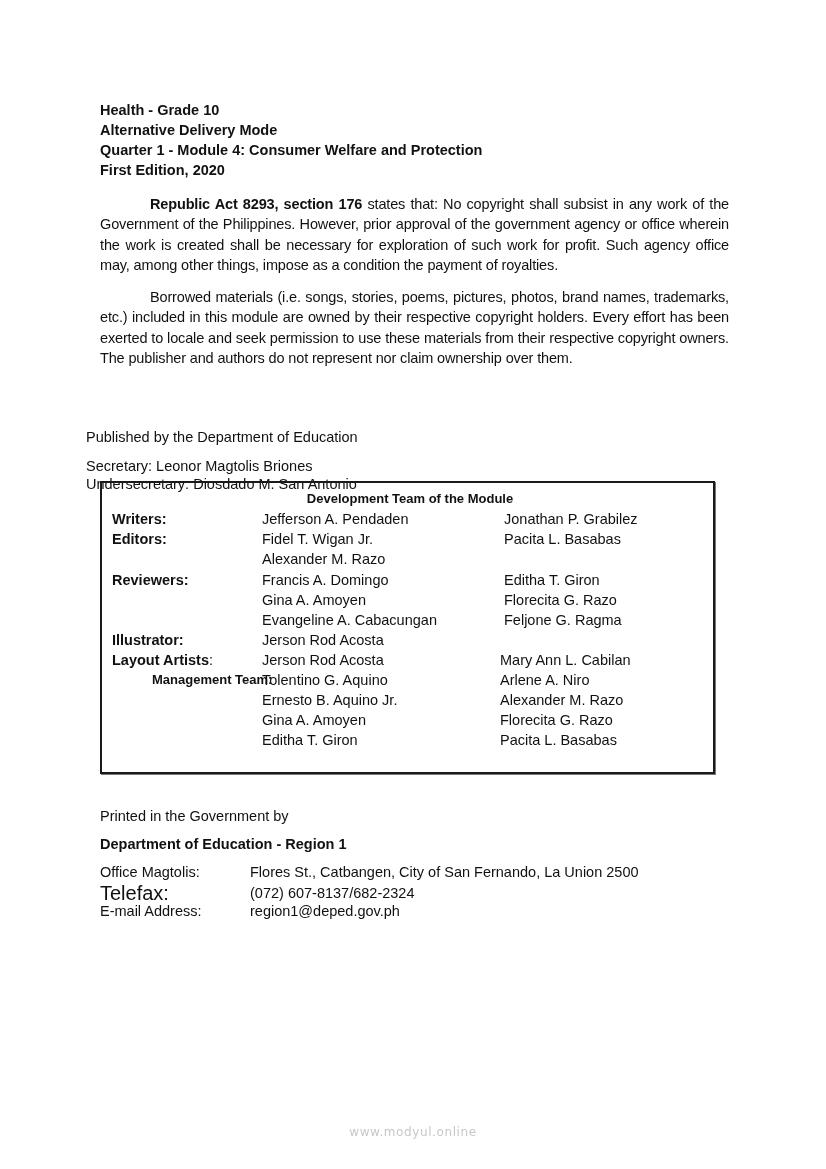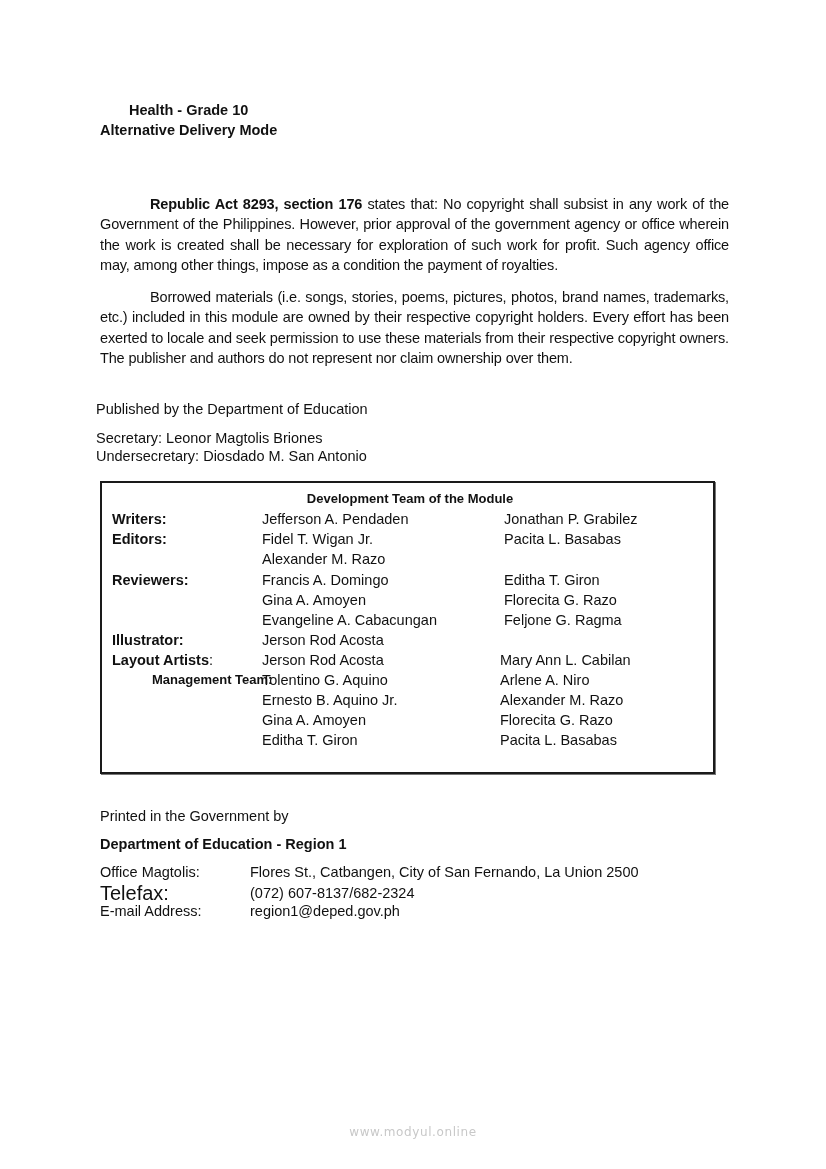--- a/index.html
+++ b/index.html
@@ -1,31 +1,31 @@
 <!DOCTYPE html>
 <html><head>
   <meta charset="utf-8">
   <style>
     html, body { margin: 0; padding: 0; background: #ffffff; }
     body {
       width: 826px; height: 1169px; position: relative; overflow: hidden;
       font-family: "Liberation Sans", sans-serif; color: #111111;
     }
     .abs { position: absolute; }
-    .title-block { left: 100px; top: 100px; font-weight: bold; font-size: 14.5px; line-height: 20px; text-align: center; }
+    .title-block { left: 100px; top: 100px; font-weight: bold; font-size: 14.5px; line-height: 20px; }
     .title-block div { white-space: nowrap; }
     .para {
       left: 100px; width: 629px; font-size: 14.5px; line-height: 20.3px;
       text-align: justify; font-family: "Liberation Sans", sans-serif; letter-spacing: -0.15px;
     }
     .para .indent { display: inline-block; width: 50px; }
     .para b { font-weight: bold; }
     .p1 { top: 194px; }
     .p2 { top: 287px; }
-    .line { left: 96px; font-size: 14.5px; line-height: 20px; white-space: nowrap; }
+    .line { left: 86px; font-size: 14.5px; line-height: 20px; white-space: nowrap; margin-top: 28px; }
     .team-box {
       left: 100px; top: 481px; width: 611px; height: 289px;
       border: 2px solid #1a1a1a; box-shadow: 1px 1px 0 #777;
     }
     .team-title {
       position: absolute; top: 6px; left: 0; width: 616px; text-align: center;
       font-weight: bold; font-size: 13px; line-height: 20px;
     }
     .team-row { position: absolute; left: 0; width: 100%; font-size: 14.5px; line-height: 20px; white-space: nowrap; }
     .team-row .role { position: absolute; left: 10px; font-weight: bold; }
@@ -45,20 +45,22 @@
       font-size: 12px; color: #c8c8c8; letter-spacing: 0.6px;
       font-family: "DejaVu Sans", sans-serif;
     }
   </style>
 </head>
 <body>
 
 <div class="abs title-block">
   <div>Health - Grade 10</div>
   <div>Alternative Delivery Mode</div>
+  <div>Quarter 1 - Module 4: Consumer Welfare and Protection</div>
+  <div>First Edition, 2020</div>
 </div>
 
 <div class="abs para p1"><span class="indent"></span><b>Republic Act 8293, section 176</b><span> states that: No copyright shall subsist in any work of the Government of the Philippines. However, prior approval of the government agency or office wherein the work is created shall be necessary for exploration of such work for profit. Such agency office may, among other things, impose as a condition the payment of royalties.</span></div>
 
 <div class="abs para p2"><span class="indent"></span><span>Borrowed materials (i.e. songs, stories, poems, pictures, photos, brand names, trademarks, etc.) included in this module are owned by their respective copyright holders. Every effort has been exerted to locale and seek permission to use these materials from their respective copyright owners. The publisher and authors do not represent nor claim ownership over them.</span></div>
 
 <div class="abs line" style="top:399px;">Published by the Department of Education</div>
 <div class="abs line" style="top:428px;">Secretary: Leonor Magtolis Briones</div>
 <div class="abs line" style="top:446px;">Undersecretary: Diosdado M. San Antonio</div>
 

